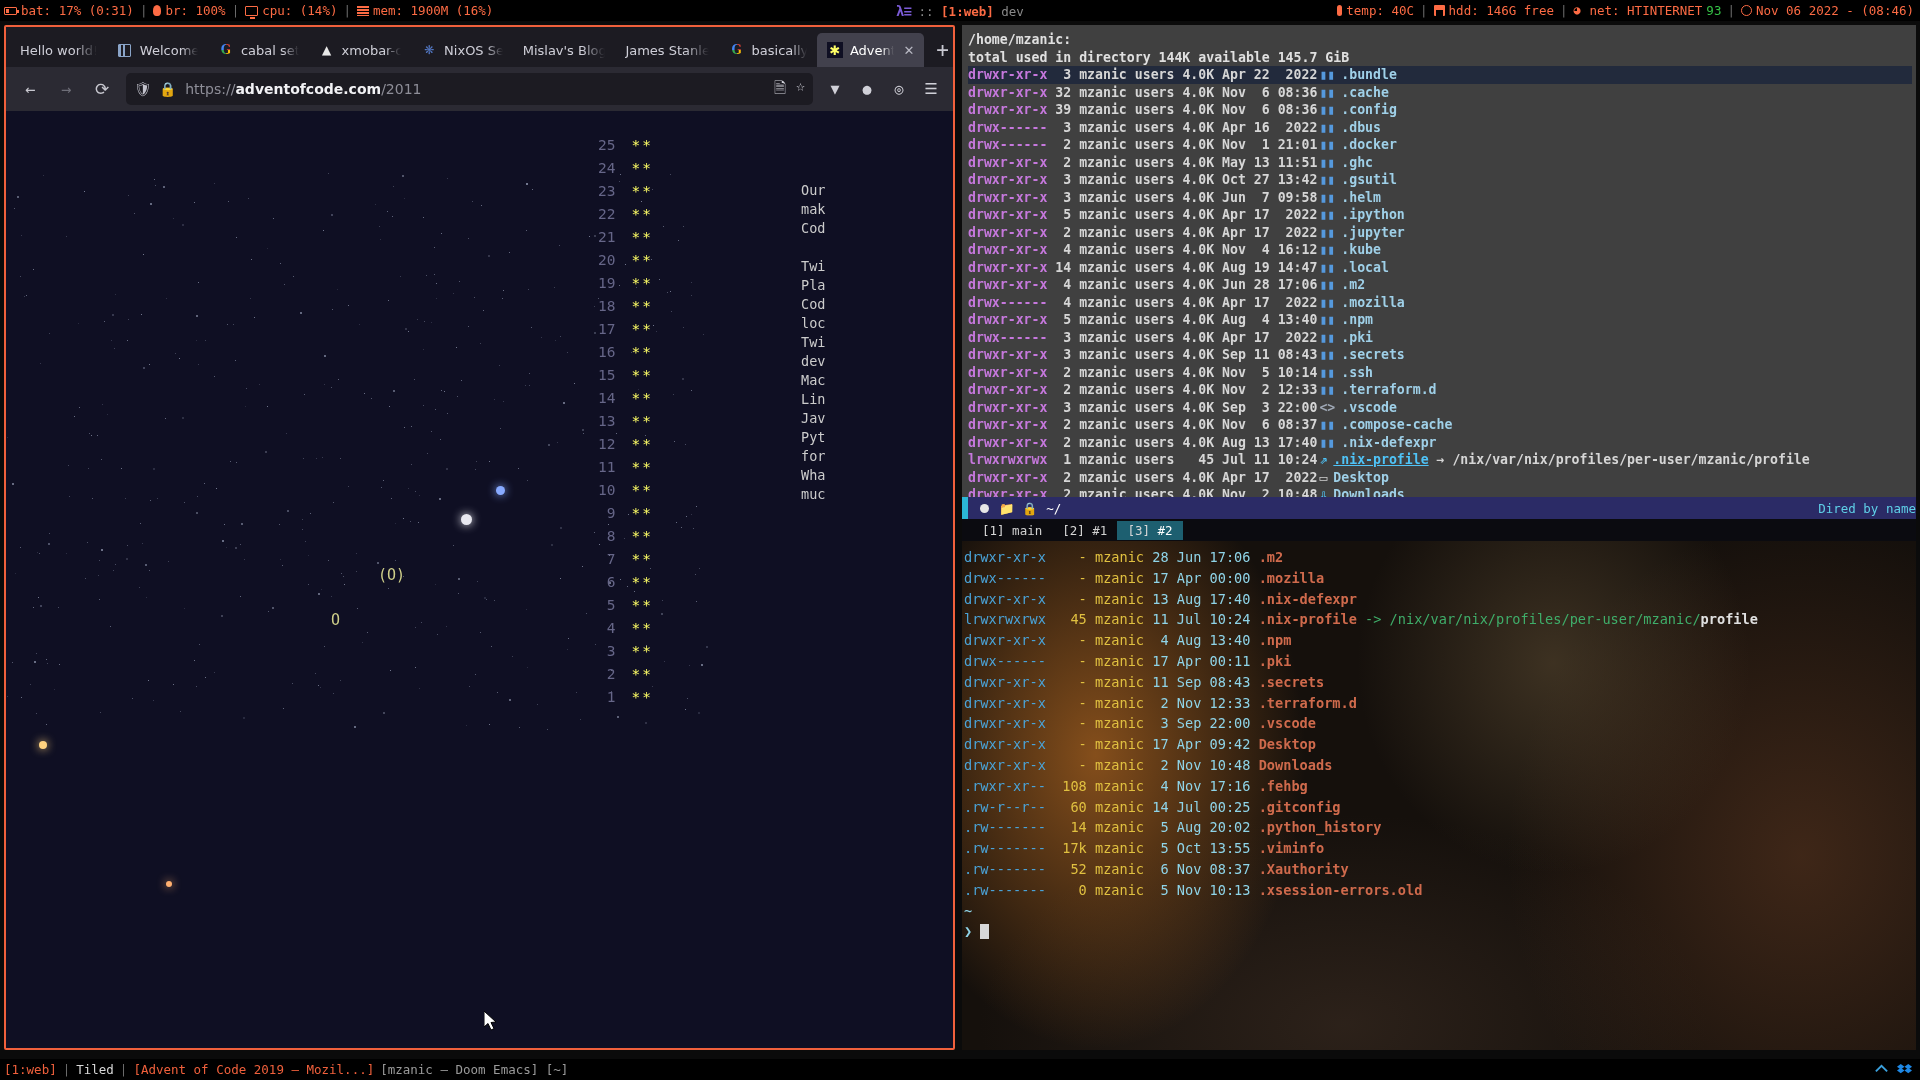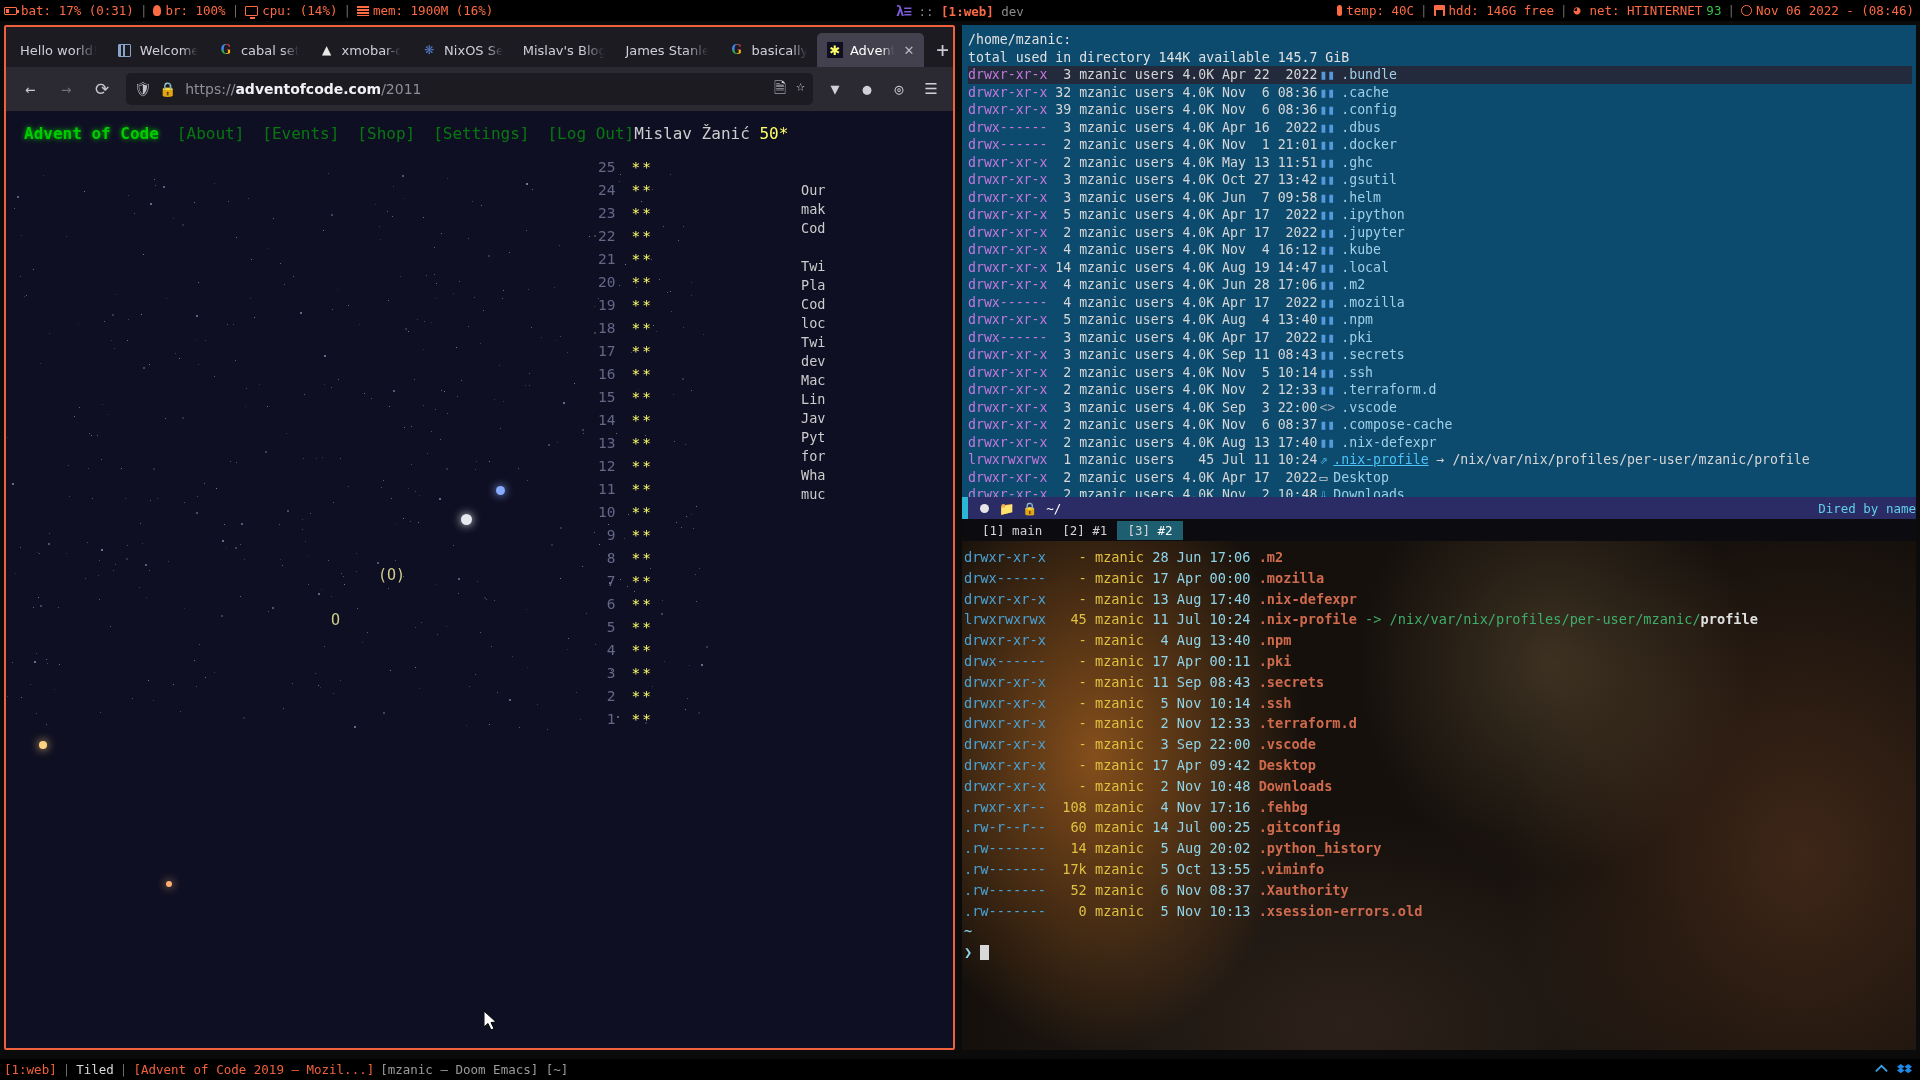--- a/index.html
+++ b/index.html
@@ -107,23 +107,23 @@
   .spark { position: absolute; border-radius: 50%; }
   .planet { position:absolute; color:#cfcf8a; font-size: 15px; }
   #aoc-sidetext { position: absolute; right: 12px; top: 70px; width: 140px;
                   color:#cccccc; font-size: 13.5px; line-height: 19px; overflow:hidden; }
   #cursor-arrow { position:absolute; left: 478px; top: 900px; width: 0; height: 0; }
   #cursor-arrow svg { position:absolute; }
 
   
   #term { position: absolute; left: 962px; top: 25px; width: 954px; height: 1025px;
           background: #050508; overflow: hidden; }
-  #term-top { position: relative; height: 472px; background: #0c4a6e; color:#c8c8c8;
+  #term-top { position: relative; height: 472px; background: #404040; color:#c8c8c8;
               font-family:"DejaVu Sans Mono", monospace; font-size: 13.2px; line-height: 17.5px;
-              padding: 6px 4px 0 6px; overflow: hidden; }
+              padding: 6px 4px 0 6px; overflow: hidden; font-weight: bold; }
   .t-head { color:#e0e0e0; }
   .t-line { white-space: pre; display:flex; align-items:center; }
   .t-line.sel { background: #222a3c; }
   .perm { color:#c678dd; }
   .num2 { color:#d6d6d6; }
   .own { color:#d6d6d6; }
   .sz { color:#d6d6d6; }
   .dt { color:#d6d6d6; }
   .fname-dir { color:#9fd0e8; }
   .fname-lnk { color:#4fc3f7; text-decoration: underline; }
@@ -728,24 +728,20 @@
           <div class="spark" style="left: 230px; top: 351px; width: 1.3px; height: 1.3px; background: rgba(200, 210, 235, 0.52);"></div>
           <div class="spark" style="left: 490px; top: 375px; width: 9px; height: 9px; background: rgb(136, 170, 255); box-shadow: rgb(136, 170, 255) 0px 0px 10px;"></div>
           <div class="spark" style="left: 455px; top: 403px; width: 11px; height: 11px; background: rgb(232, 232, 240); box-shadow: rgb(232, 232, 240) 0px 0px 10px;"></div>
           <div class="spark" style="left: 33px; top: 630px; width: 8px; height: 8px; background: rgb(255, 210, 127); box-shadow: rgb(255, 210, 127) 0px 0px 10px;"></div>
           <div class="spark" style="left: 160px; top: 770px; width: 6px; height: 6px; background: rgb(255, 176, 112); box-shadow: rgb(255, 176, 112) 0px 0px 10px;"></div>
           <div class="planet" style="left: 372px; top: 455px;">(O)</div>
           <div class="planet" style="left: 325px; top: 500px;">O</div>
         </div>
 
       <div id="aoc-head">
-        <div>
-          <span class="brand">Advent of Code</span><span id="nav-top"><a href="#">[About]</a><a href="#">[Events]</a><a href="#">[Shop]</a><a href="#">[Settings]</a><a href="#">[Log Out]</a></span><span class="user" id="aoc-user">Mislav Žanić</span>
-            <span class="stars">50*</span>
-        </div>
       </div>
 
       <div id="aoc-sidetext">
           <div>Our</div>
           <div>mak</div>
           <div>Cod</div>
           <div>&nbsp;</div>
           <div>Twi</div>
           <div>Pla</div>
           <div>Cod</div>
@@ -922,21 +918,20 @@
 
     <div id="term-bottom">
       <div id="shell-rows">
           <div class="b-line"><span class="bperm">drwxr-xr-x</span><span class="bsz">&nbsp;&nbsp;&nbsp;&nbsp;-</span><span class="bown">&nbsp;mzanic</span><span class="bdate">&nbsp;28 Jun 17:06</span><span class="bname">&nbsp;.m2</span></div>
           <div class="b-line"><span class="bperm">drwx------</span><span class="bsz">&nbsp;&nbsp;&nbsp;&nbsp;-</span><span class="bown">&nbsp;mzanic</span><span class="bdate">&nbsp;17 Apr 00:00</span><span class="bname">&nbsp;.mozilla</span></div>
           <div class="b-line"><span class="bperm">drwxr-xr-x</span><span class="bsz">&nbsp;&nbsp;&nbsp;&nbsp;-</span><span class="bown">&nbsp;mzanic</span><span class="bdate">&nbsp;13 Aug 17:40</span><span class="bname">&nbsp;.nix-defexpr</span></div>
           <div class="b-line"><span class="bperm">lrwxrwxrwx</span><span class="bsz">&nbsp;&nbsp;&nbsp;45</span><span class="bown">&nbsp;mzanic</span><span class="bdate">&nbsp;11 Jul 10:24</span><span class="bname">&nbsp;.nix-profile</span><span class="blink">&nbsp;-&gt; /nix/var/nix/profiles/per-user/mzanic/<b>profile</b></span></div>
           <div class="b-line"><span class="bperm">drwxr-xr-x</span><span class="bsz">&nbsp;&nbsp;&nbsp;&nbsp;-</span><span class="bown">&nbsp;mzanic</span><span class="bdate">&nbsp;&nbsp;4 Aug 13:40</span><span class="bname">&nbsp;.npm</span></div>
           <div class="b-line"><span class="bperm">drwx------</span><span class="bsz">&nbsp;&nbsp;&nbsp;&nbsp;-</span><span class="bown">&nbsp;mzanic</span><span class="bdate">&nbsp;17 Apr 00:11</span><span class="bname">&nbsp;.pki</span></div>
           <div class="b-line"><span class="bperm">drwxr-xr-x</span><span class="bsz">&nbsp;&nbsp;&nbsp;&nbsp;-</span><span class="bown">&nbsp;mzanic</span><span class="bdate">&nbsp;11 Sep 08:43</span><span class="bname">&nbsp;.secrets</span></div>
-          <div class="b-line"><span class="bperm">drwxr-xr-x</span><span class="bsz">&nbsp;&nbsp;&nbsp;&nbsp;-</span><span class="bown">&nbsp;mzanic</span><span class="bdate">&nbsp;&nbsp;5 Nov 10:14</span><span class="bname">&nbsp;.ssh</span></div>
           <div class="b-line"><span class="bperm">drwxr-xr-x</span><span class="bsz">&nbsp;&nbsp;&nbsp;&nbsp;-</span><span class="bown">&nbsp;mzanic</span><span class="bdate">&nbsp;&nbsp;2 Nov 12:33</span><span class="bname">&nbsp;.terraform.d</span></div>
           <div class="b-line"><span class="bperm">drwxr-xr-x</span><span class="bsz">&nbsp;&nbsp;&nbsp;&nbsp;-</span><span class="bown">&nbsp;mzanic</span><span class="bdate">&nbsp;&nbsp;3 Sep 22:00</span><span class="bname">&nbsp;.vscode</span></div>
           <div class="b-line"><span class="bperm">drwxr-xr-x</span><span class="bsz">&nbsp;&nbsp;&nbsp;&nbsp;-</span><span class="bown">&nbsp;mzanic</span><span class="bdate">&nbsp;17 Apr 09:42</span><span class="bname">&nbsp;Desktop</span></div>
           <div class="b-line"><span class="bperm">drwxr-xr-x</span><span class="bsz">&nbsp;&nbsp;&nbsp;&nbsp;-</span><span class="bown">&nbsp;mzanic</span><span class="bdate">&nbsp;&nbsp;2 Nov 10:48</span><span class="bname">&nbsp;Downloads</span></div>
           <div class="b-line"><span class="bperm">.rwxr-xr--</span><span class="bsz">&nbsp;&nbsp;108</span><span class="bown">&nbsp;mzanic</span><span class="bdate">&nbsp;&nbsp;4 Nov 17:16</span><span class="bname">&nbsp;.fehbg</span></div>
           <div class="b-line"><span class="bperm">.rw-r--r--</span><span class="bsz">&nbsp;&nbsp;&nbsp;60</span><span class="bown">&nbsp;mzanic</span><span class="bdate">&nbsp;14 Jul 00:25</span><span class="bname">&nbsp;.gitconfig</span></div>
           <div class="b-line"><span class="bperm">.rw-------</span><span class="bsz">&nbsp;&nbsp;&nbsp;14</span><span class="bown">&nbsp;mzanic</span><span class="bdate">&nbsp;&nbsp;5 Aug 20:02</span><span class="bname">&nbsp;.python_history</span></div>
           <div class="b-line"><span class="bperm">.rw-------</span><span class="bsz">&nbsp;&nbsp;17k</span><span class="bown">&nbsp;mzanic</span><span class="bdate">&nbsp;&nbsp;5 Oct 13:55</span><span class="bname">&nbsp;.viminfo</span></div>
           <div class="b-line"><span class="bperm">.rw-------</span><span class="bsz">&nbsp;&nbsp;&nbsp;52</span><span class="bown">&nbsp;mzanic</span><span class="bdate">&nbsp;&nbsp;6 Nov 08:37</span><span class="bname">&nbsp;.Xauthority</span></div>
           <div class="b-line"><span class="bperm">.rw-------</span><span class="bsz">&nbsp;&nbsp;&nbsp;&nbsp;0</span><span class="bown">&nbsp;mzanic</span><span class="bdate">&nbsp;&nbsp;5 Nov 10:13</span><span class="bname">&nbsp;.xsession-errors.old</span></div>

